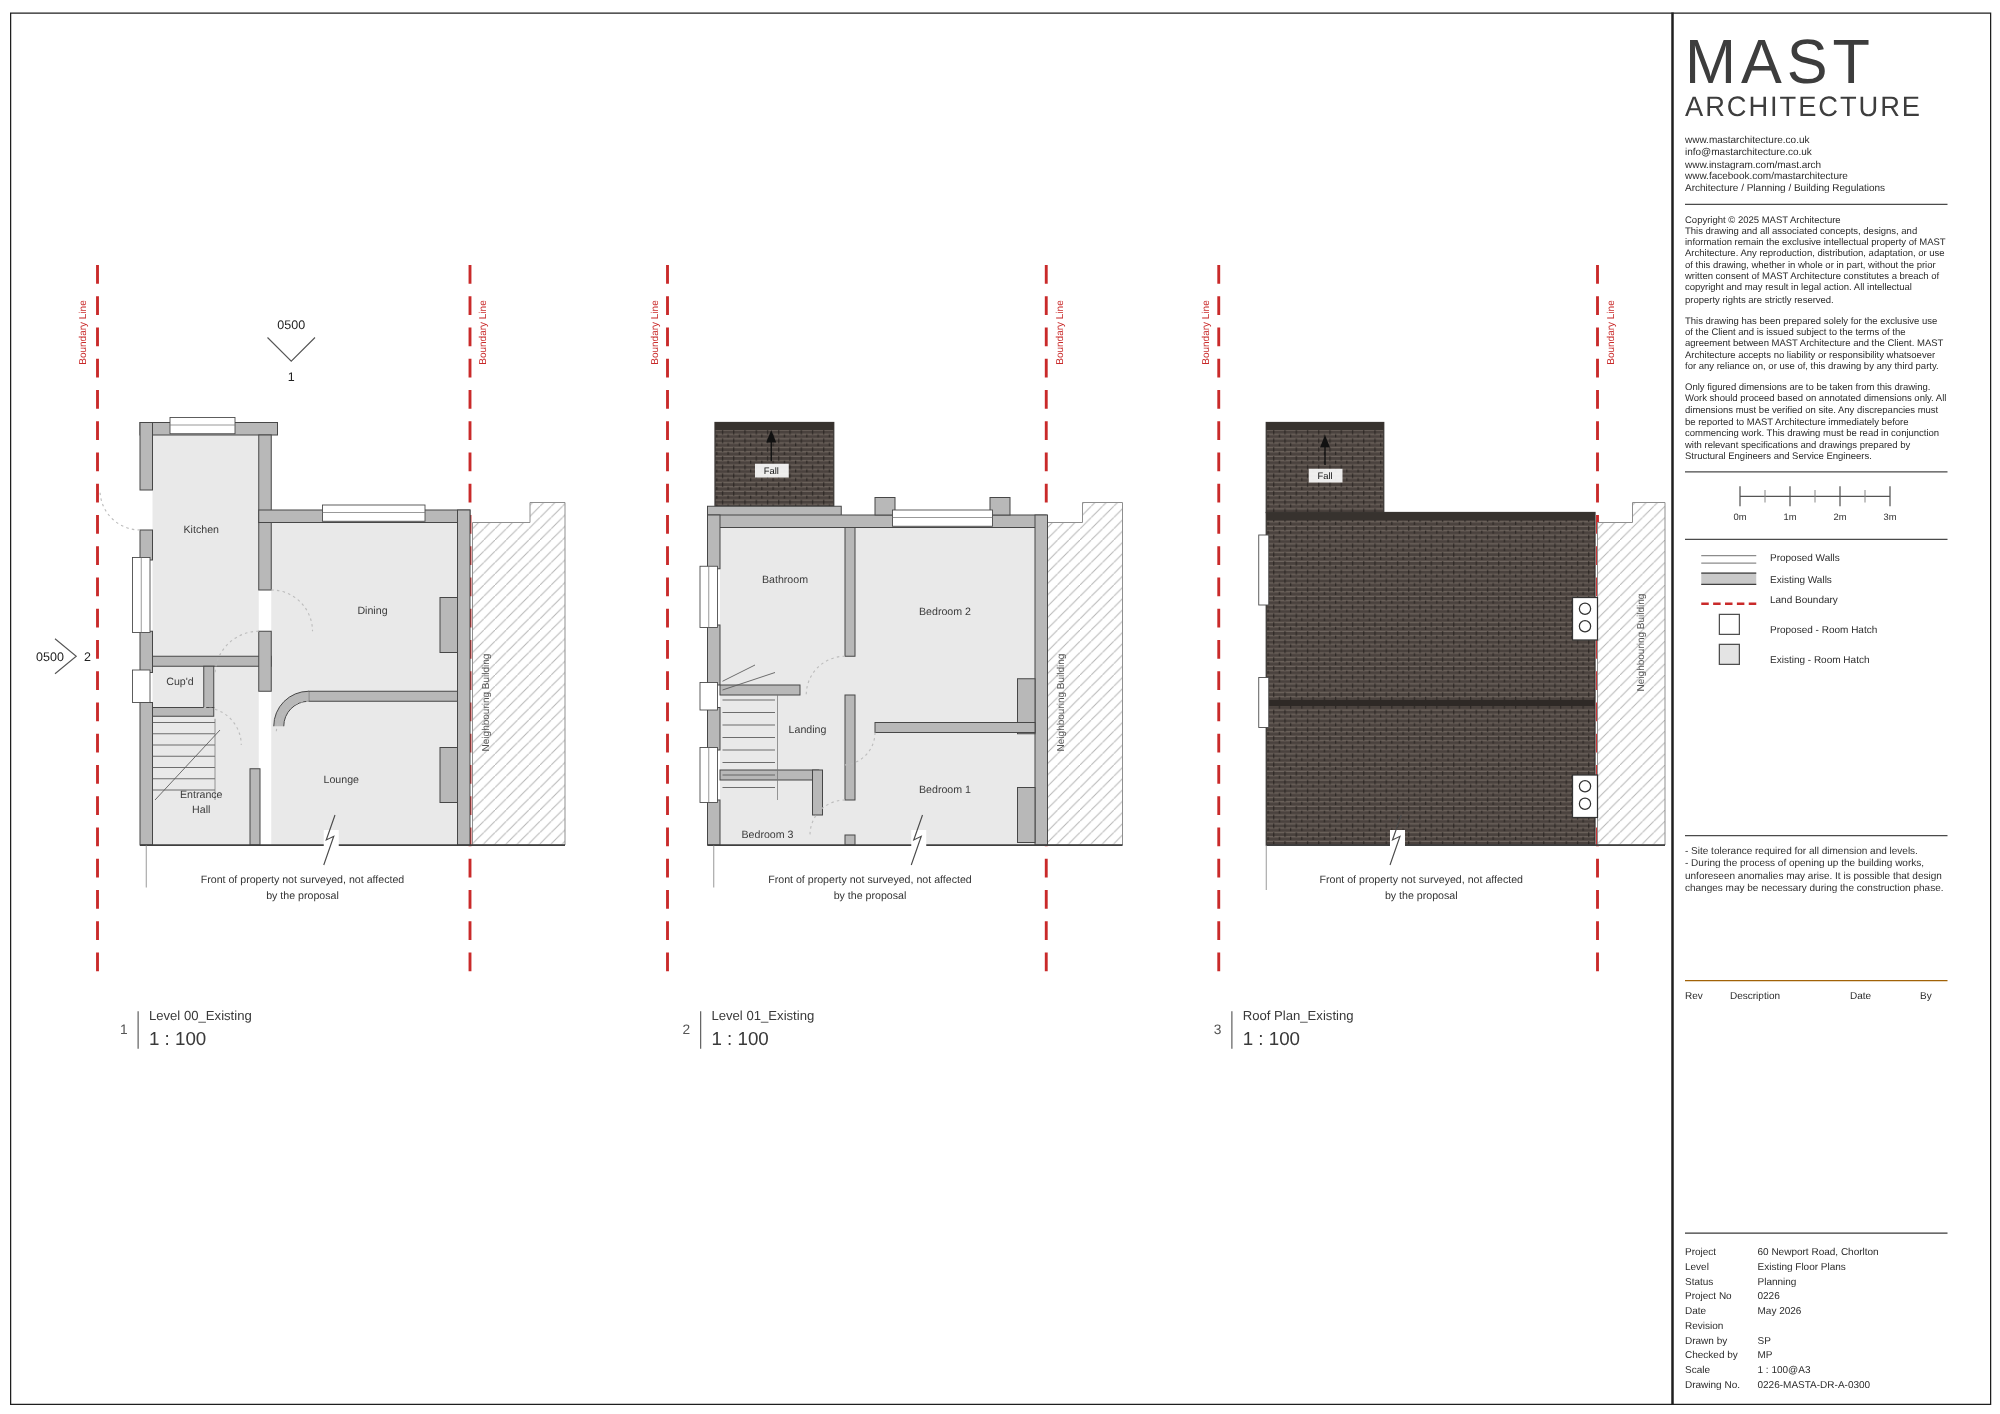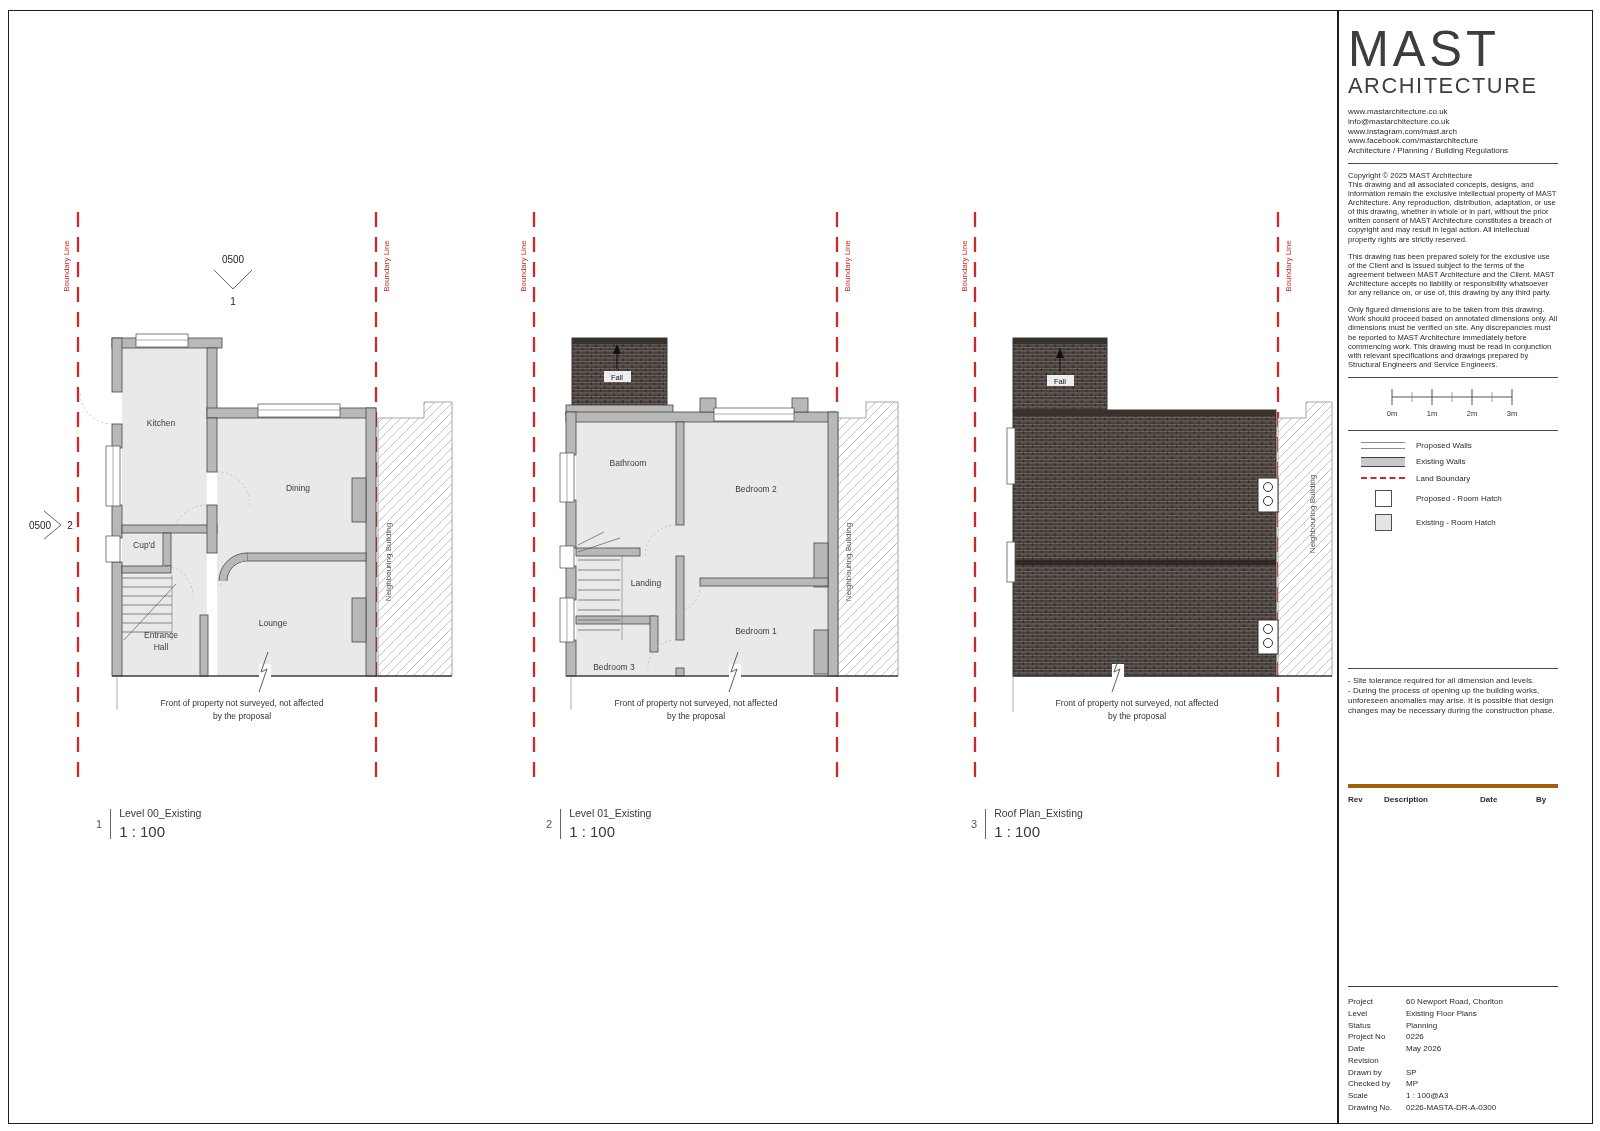--- a/index.html
+++ b/index.html
@@ -44,31 +44,31 @@
   .tb-flow{padding-top:26px;}
   .logo-top{font-size:50px;line-height:.92;letter-spacing:4px;color:#3d3d3d;font-weight:400;transform:scaleX(.98);transform-origin:left;}
   .logo-bottom{font-size:22.5px;letter-spacing:1.6px;color:#3d3d3d;margin-top:1px;transform:scaleX(.97);transform-origin:left;}
   .links{margin-top:8px;font-size:8px;line-height:1.22;color:#2b2b2b;}
   .rule{border:none;border-top:1px solid #4a4a4a;margin:7px 0;}
   .copyright{font-size:7.6px;line-height:1.2;color:#2b2b2b;}
   .copyright p{margin:0 0 8px 0;}
   .pre{white-space:pre-line;}
   .scalebar-wrap{padding:2px 0 0 38px;}
   .legend{margin-top:10px;padding-left:12px;}
-  .legrow{display:flex;align-items:center;margin-bottom:7px;}
+  .legrow{display:flex;align-items:flex-end;margin-bottom:7px;}
   .symcol{width:46px;display:flex;justify-content:center;}
   .leglabel{font-size:8px;color:#2b2b2b;margin-left:10px;}
   .sym-prop{width:44px;height:5px;border-top:1.1px solid #8c8c8c;border-bottom:1.1px solid #8c8c8c;}
   .sym-exist{width:44px;height:8px;border-top:1.7px solid #3f3f3f;border-bottom:1.7px solid #3f3f3f;background:#c9c9c9;}
   .sym-bound{width:44px;height:0;border-top:2.2px dashed #c92a2a;}
   .sq{width:15px;height:15px;border:1px solid #4f4f4f;background:#fff;}
   .sq.gray{background:#e4e4e4;}
   .tb-notes{position:absolute;top:668px;left:0;width:100%;border-top:1px solid #4a4a4a;padding-top:7px;font-size:8px;line-height:1.25;}
   .tb-notes div{margin:0;}
-  .tb-rev{position:absolute;top:784px;left:0;width:100%;border-top:4px solid #a16207;padding-top:7px;font-size:8px;display:flex;color:#2b2b2b;font-weight:bold;}
+  .tb-rev{position:absolute;top:784px;left:0;width:100%;border-top:1px solid #a16207;padding-top:7px;font-size:8px;display:flex;color:#2b2b2b;}
   .tb-rev .c-rev{width:24px;}
   .tb-rev .c-desc{flex:1;margin-left:12px;}
   .tb-rev .c-date{width:42px;}
   .tb-rev .c-by{width:22px;margin-left:14px;}
   .tb-project{position:absolute;top:986px;left:0;width:100%;border-top:1.4px solid #3a3a3a;padding-top:9px;font-size:8px;}
   .prow{display:flex;line-height:1.47;}
   .prow .plab{width:58px;color:#2b2b2b;}
   .prow .pval{flex:1;color:#2b2b2b;}
 </style>
 </head>

